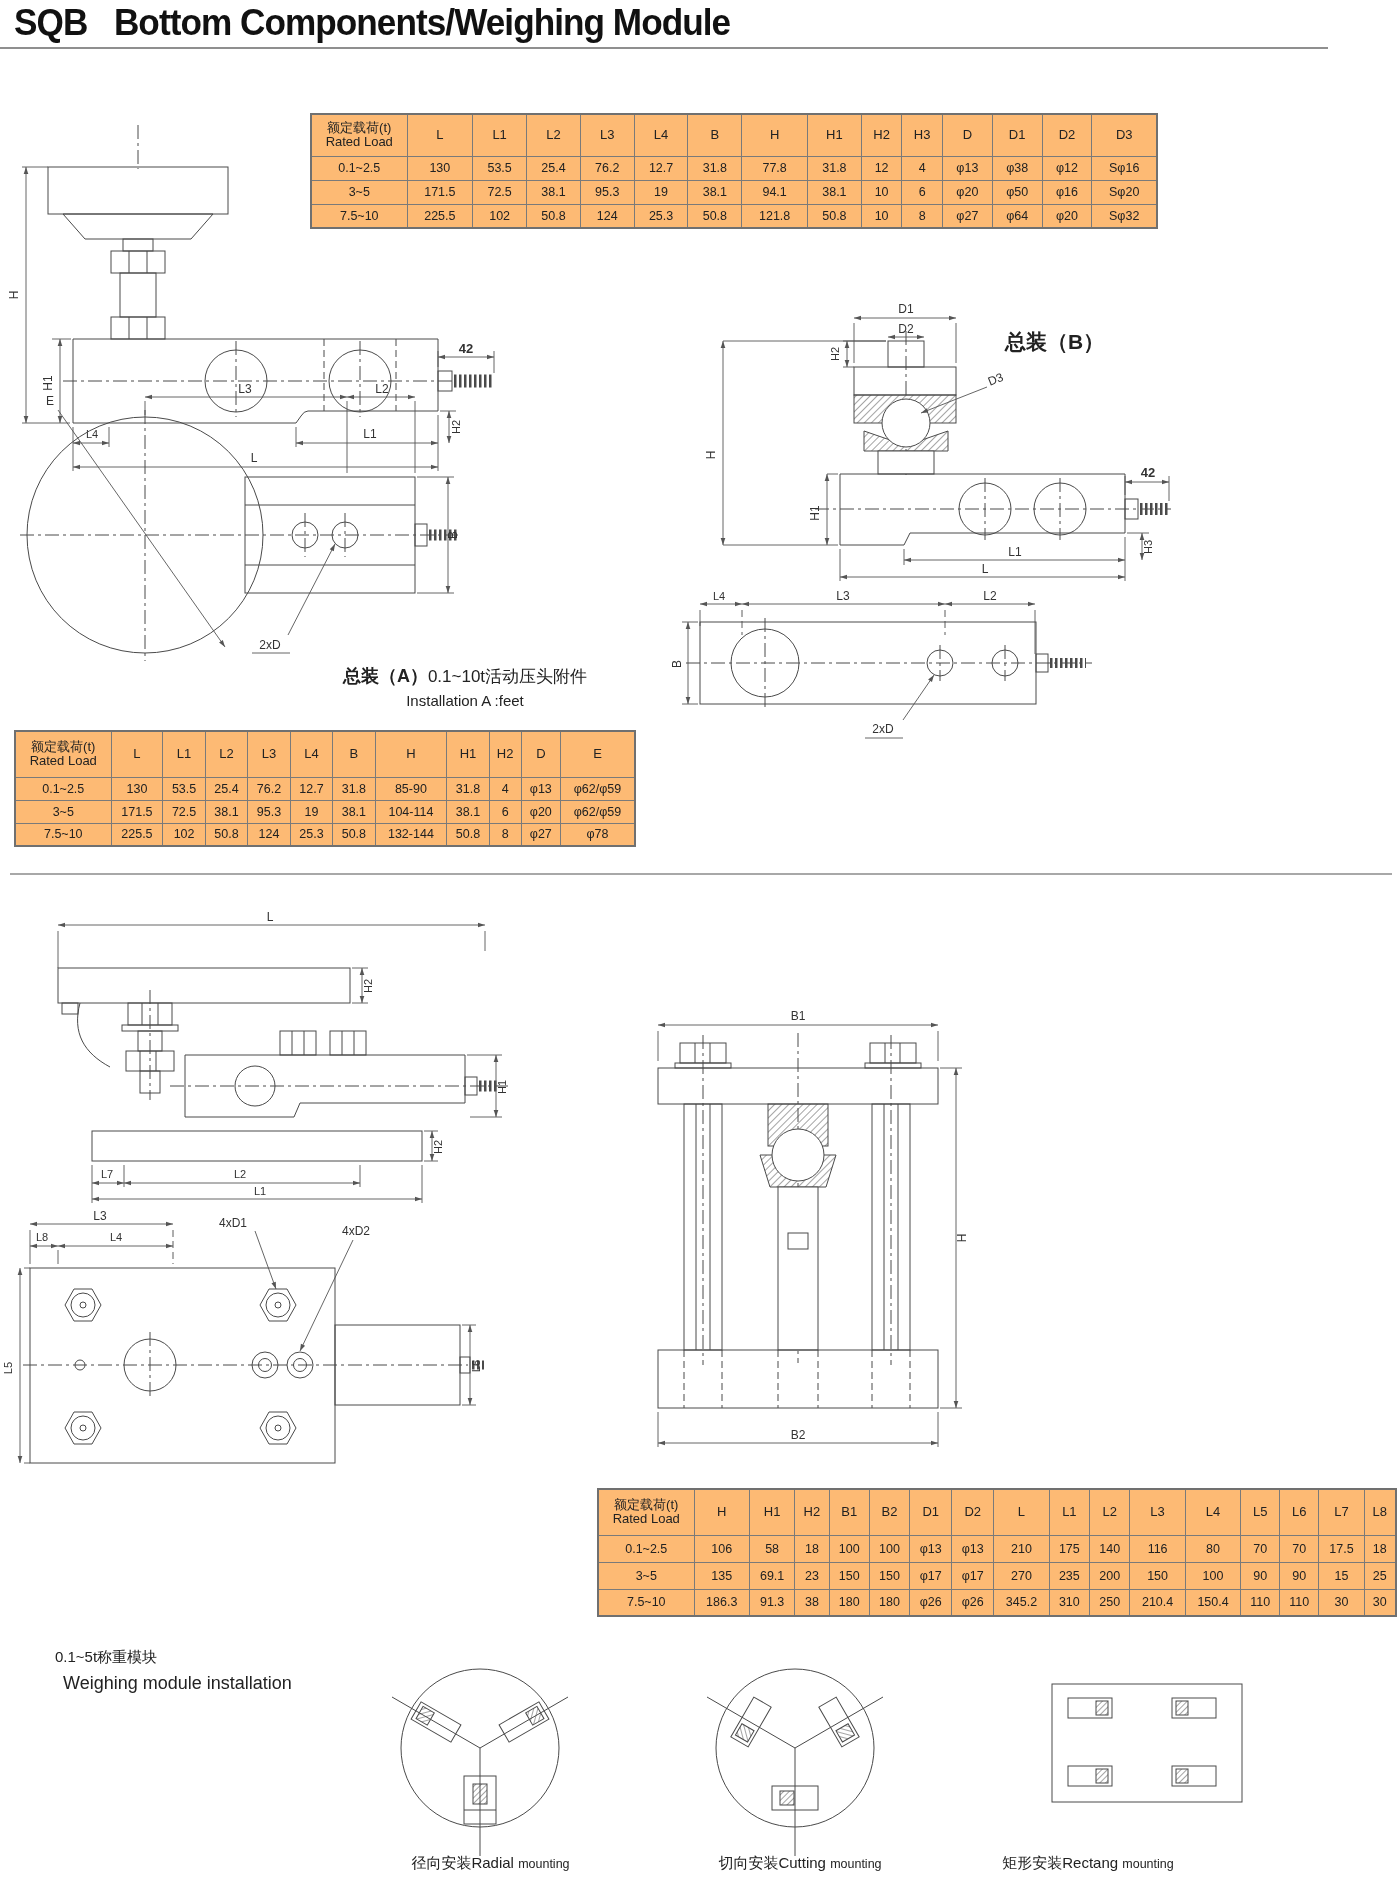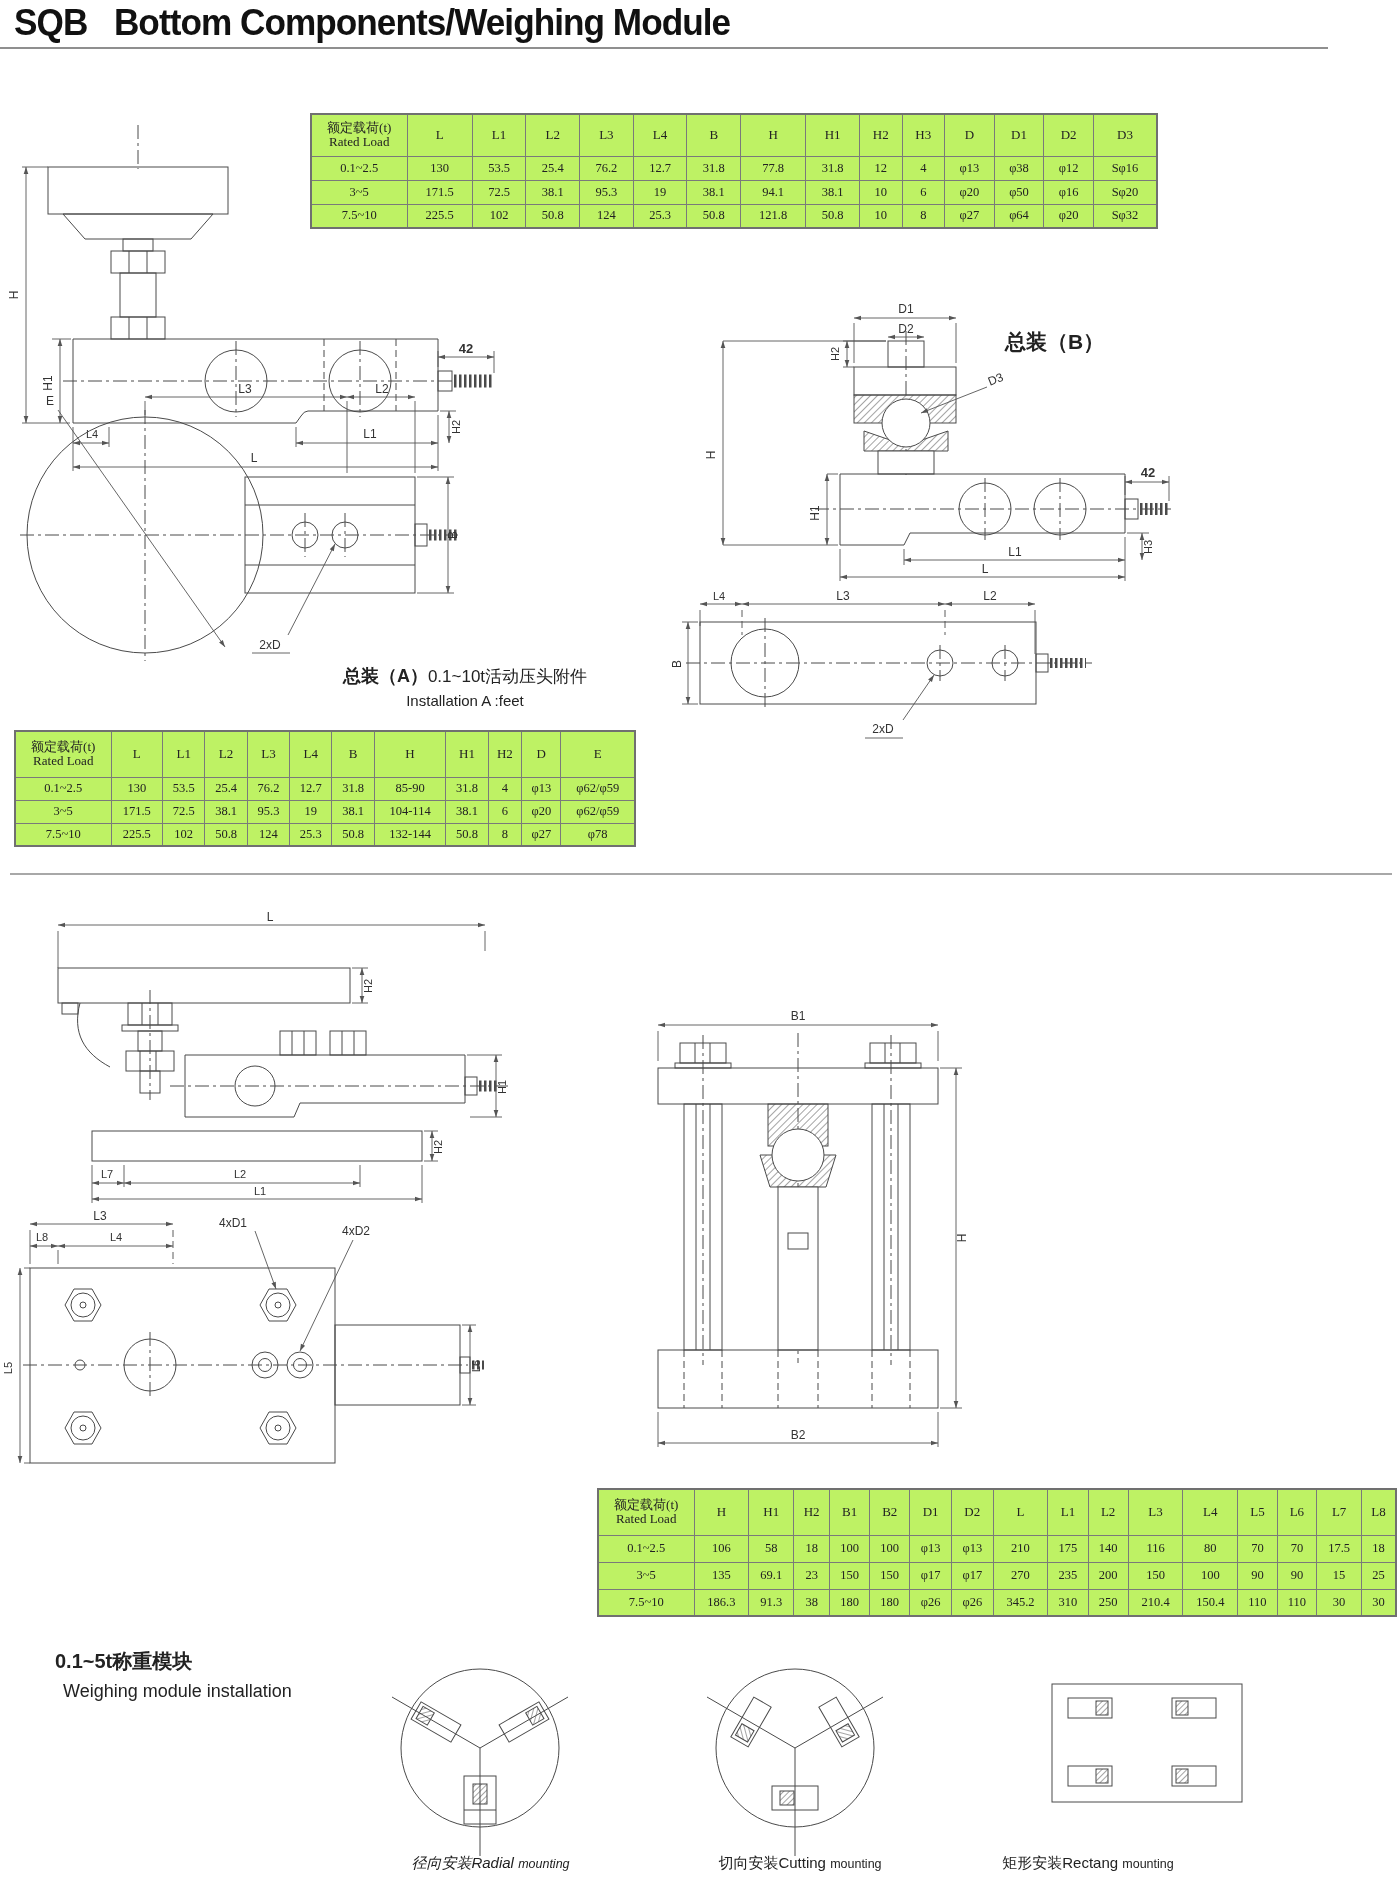--- a/index.html
+++ b/index.html
@@ -4,35 +4,35 @@
 <style>
   * { margin:0; padding:0; box-sizing:border-box; }
   html,body { background:#f2f2f2; }
   body { font-family:"Liberation Sans", sans-serif; color:#1a1a1a; }
   .pg { position:relative; width:1400px; height:1901px; background:#fff; margin:0 auto; overflow:hidden; }
   .abs { position:absolute; }
   .title { font-size:37px; font-weight:bold; letter-spacing:-1px; transform:scaleX(.95); transform-origin:left; white-space:pre; color:#111; }
   .rule { background:#8f8f8f; }
   .divider { background:#a8a8a8; }
 
-  table.spec { border-collapse:collapse; background:#bef264; border:2px solid #707070; table-layout:auto;font-family:Liberation Serif, serif; }
+  table.spec { border-collapse:collapse; background:#fdba74; border:2px solid #707070; table-layout:auto; }
   table.spec th, table.spec td { border:1px solid #7a7a7a; font-weight:normal; text-align:center; vertical-align:middle; padding:0 3px; color:#222; white-space:nowrap; font-size:12.5px; }
   table.spec thead th { font-size:13px; line-height:1.12; }
   #table-b thead th{ height:42px; } #table-b td{ height:24px; }
   #table-a thead th{ height:46px; } #table-a td{ height:23px; }
   #table-d thead th{ height:46px; } #table-d td{ height:27px; }
   .ldcol { width:96px; }
 
   .cap { color:#222; }
   .cap .zh-b { font-weight:bold; font-size:18px; }
   .cap .zh-r { font-weight:normal; font-size:17px; }
   .cap .en { font-size:15px; margin-left:8px; }
   .cap-center { text-align:center; }
   .big-label { font-size:21px; font-weight:bold; color:#222; }
-  .wm .zh { font-size:20px;font-weight:bold; }
+  .wm .zh { font-size:15px; }
   .wm .en { font-size:18px; }
   .mlbl { text-align:center; font-size:15px; color:#222; white-space:nowrap; }
   .mlbl .sm { font-size:12.5px; }
 
   svg.draw { overflow:visible; display:block; }
   .draw * { stroke:#4a4a4a; stroke-width:1; fill:none; }
   .draw .dim, .draw .ext, .draw .ldr { stroke-width:.9; stroke:#555; }
   .draw .dsh { stroke-dasharray:7 4; stroke-width:.9; }
   .draw .cl  { stroke-dasharray:14 4 3 4; stroke-width:.8; stroke:#777; }
   .draw .thr { stroke-dasharray:2.5 2.5; }
@@ -774,21 +774,21 @@
     <rect x="28" y="20" width="44" height="20"></rect>
       <rect x="56" y="23" width="12" height="14" style="fill:url(#hm3)"></rect>
     <rect x="132" y="20" width="44" height="20"></rect>
       <rect x="136" y="23" width="12" height="14" style="fill:url(#hm3)"></rect>
     <rect x="28" y="88" width="44" height="20"></rect>
       <rect x="56" y="91" width="12" height="14" style="fill:url(#hm3)"></rect>
     <rect x="132" y="88" width="44" height="20"></rect>
       <rect x="136" y="91" width="12" height="14" style="fill:url(#hm3)"></rect>
   </svg>
 
-  <div class="abs mlbl" style="left:383px;top:1854px;width:215px;font-style:italic;">
+  <div class="abs mlbl" style="left:383px;top:1854px;width:215px;">
     <span>径向安装</span><span>Radial</span> <span class="sm">mounting</span>
   </div>
   <div class="abs mlbl" style="left:700px;top:1854px;width:200px;text-align:center;">
     <span>切向安装</span><span>Cutting</span> <span class="sm">mounting</span>
   </div>
   <div class="abs mlbl" style="left:968px;top:1854px;width:240px;">
     <span>矩形安装</span><span>Rectang</span> <span class="sm">mounting</span>
   </div>
 
 </div>

